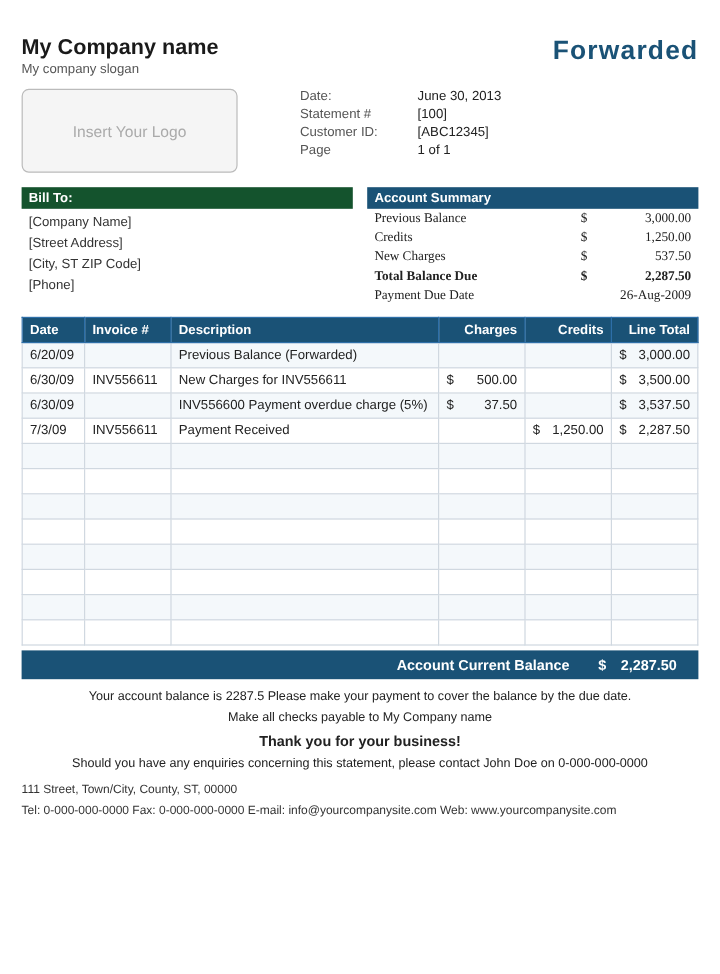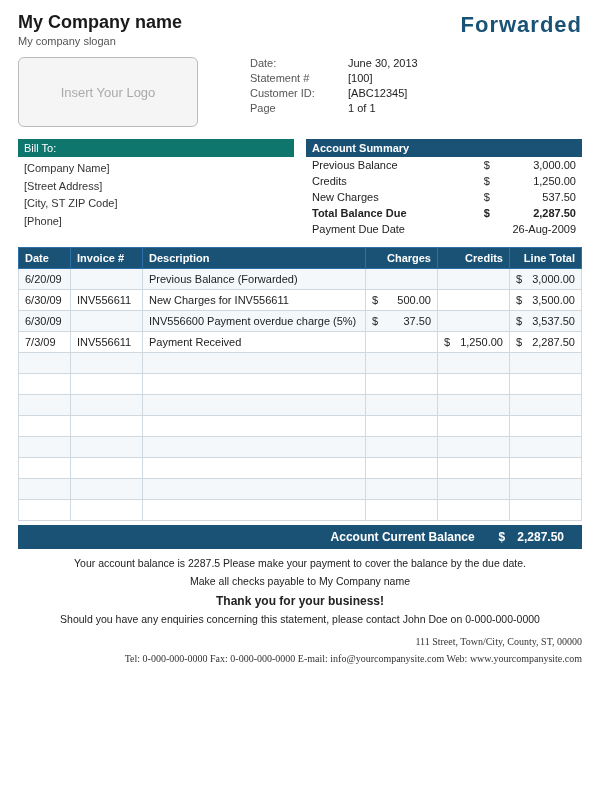--- a/index.html
+++ b/index.html
@@ -17,20 +17,21 @@
       background: #fff;
       padding: 0;
       display: flex;
       flex-direction: column;
     }
     .header {
       display: flex;
       justify-content: space-between;
       align-items: flex-start;
       padding: 12px 18px 4px 18px;
+      margin-top: 17px;
     }
     .company-info .company-name {
       font-size: 18px;
       font-weight: bold;
       color: #1a1a1a;
     }
     .company-info .company-slogan {
       font-size: 11px;
       color: #555;
       margin-top: 2px;
@@ -79,23 +80,23 @@
     }
     .bill-section {
       display: flex;
       padding: 6px 18px 4px 18px;
       gap: 12px;
     }
     .bill-to {
       flex: 1;
     }
     .bill-to-header {
-      background: #0f766e;
+      background: #14532d;
       color: #fff;
-      font-weight: normal;
+      font-weight: bold;
       padding: 3px 6px;
       font-size: 11px;
     }
     .bill-to-content {
       padding: 3px 6px;
       line-height: 1.6;
       color: #333;
       font-size: 11px;
     }
     .account-summary {
@@ -108,20 +109,21 @@
       padding: 3px 6px;
       font-size: 11px;
     }
     .account-summary-table {
       width: 100%;
       border-collapse: collapse;
       font-size: 11px;
     }
     .account-summary-table td {
       padding: 2px 6px;
+      font-family: Liberation Serif, serif;
     }
     .account-summary-table .amt {
       text-align: right;
     }
     .account-summary-table .bold-row td {
       font-weight: bold;
     }
     .main-table-wrap {
       padding: 6px 18px 4px 18px;
     }
@@ -178,26 +180,25 @@
       padding: 6px 18px 2px 18px;
       font-size: 10.5px;
       color: #222;
       line-height: 1.7;
     }
     .footer-messages .thank-you {
       font-weight: bold;
       font-size: 12px;
     }
     .footer-contact {
-      text-align: right;
+      text-align: left;
       padding: 2px 18px;
       font-size: 10px;
       color: #333;
       line-height: 1.7;
-      font-family: Liberation Serif, serif;
     }
     .footer-contact .address-line {
       font-size: 10px;
     }
   </style>
 </head>
 <body>
 
 <div class="page">
 

